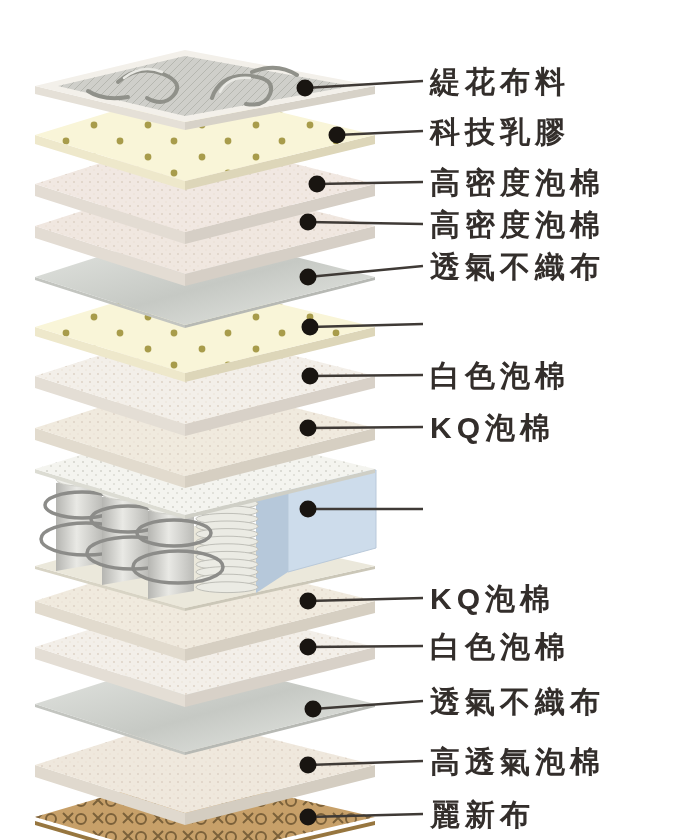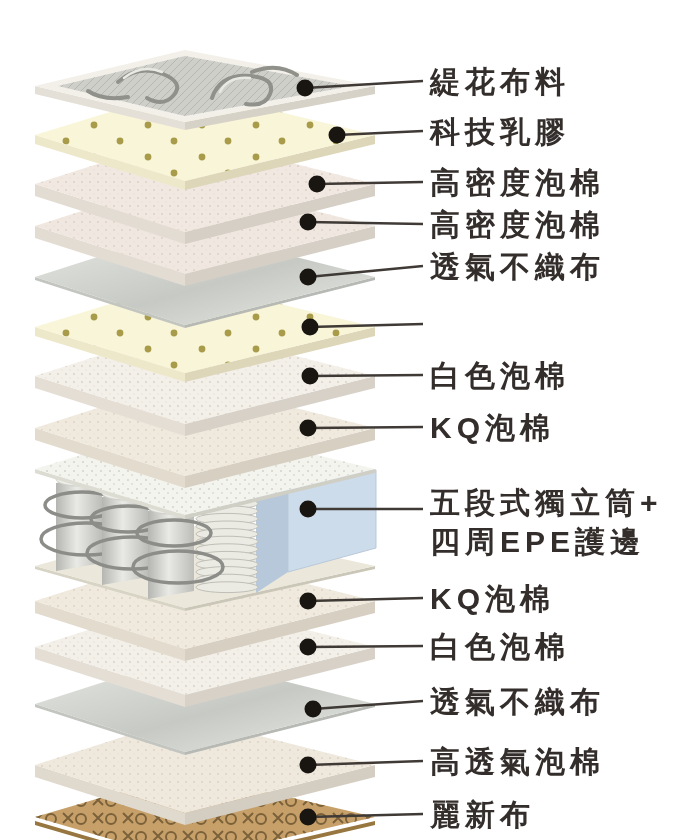--- a/index.html
+++ b/index.html
@@ -234,21 +234,19 @@
   </g>
 </svg>
 
 <div class="lbl" style="top:45px">緹花布料</div>
 <div class="lbl" style="top:95px">科技乳膠</div>
 <div class="lbl" style="top:146px">高密度泡棉</div>
 <div class="lbl" style="top:188px">高密度泡棉</div>
 <div class="lbl" style="top:230px">透氣不織布</div>
 <div class="lbl" style="top:339px">白色泡棉</div>
 <div class="lbl" style="top:391px">KQ泡棉</div>
-<div class="lbl" style="top:486px">五段式獨立筒+
-四周EPE護邊</div>
 <div class="lbl" style="top:562px">KQ泡棉</div>
 <div class="lbl" style="top:610px">白色泡棉</div>
 <div class="lbl" style="top:665px">透氣不織布</div>
 <div class="lbl" style="top:778px">麗新布</div>
 <div class="lbl" style="top:725px">高透氣泡棉</div>
 
 </div>
 
 </body></html>

